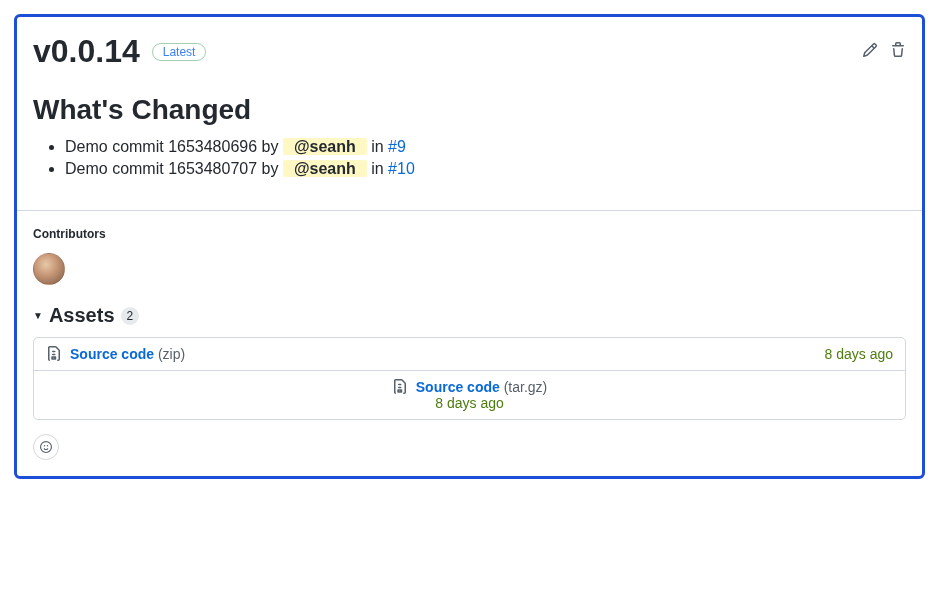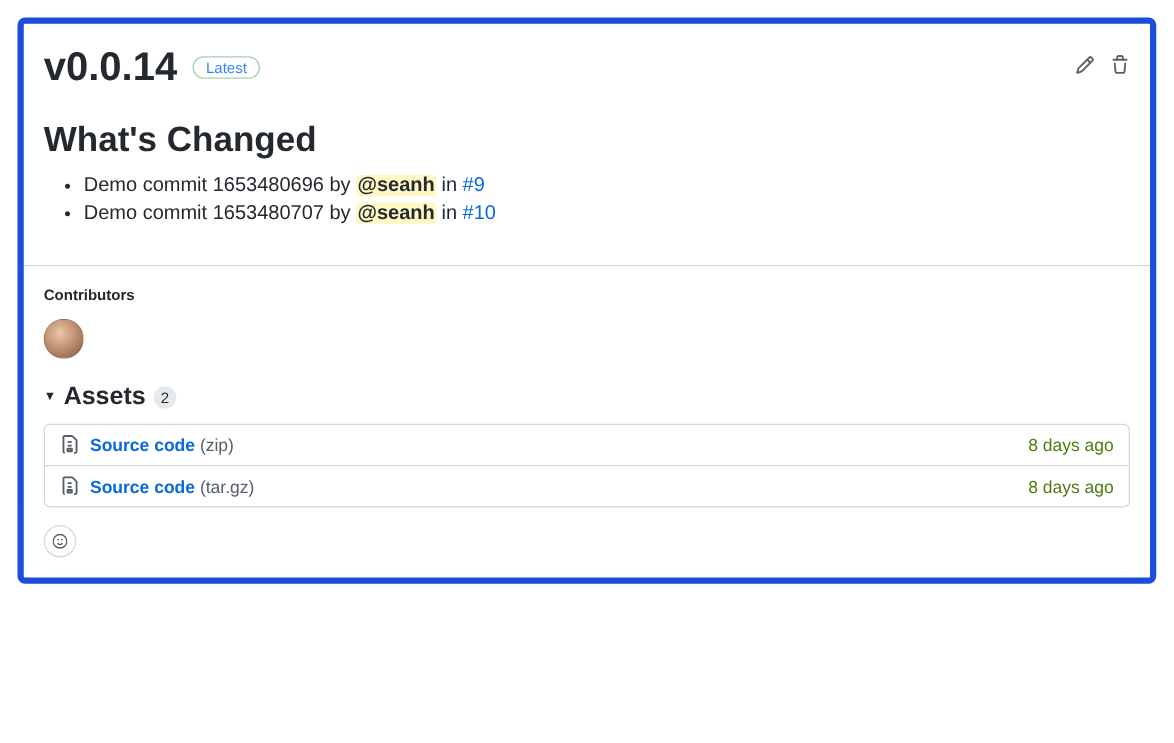--- a/index.html
+++ b/index.html
@@ -5,21 +5,21 @@
     * { box-sizing: border-box; }
     body {
       margin: 0;
       padding: 14px;
       font-family: -apple-system, BlinkMacSystemFont, "Segoe UI", Helvetica, Arial, sans-serif;
       color: #24292f;
       background: #fff;
       font-size: 14px;
     }
     .release-box {
-      border: 5px solid #1d4ed8;
+      border: 3px solid #1d4ed8;
       border-radius: 6px;
     }
     .release-header {
       padding: 16px;
     }
     .title-row {
       display: flex;
       align-items: center;
       justify-content: space-between;
     }
@@ -58,21 +58,21 @@
       margin: 0 0 16px;
     }
     .changelog-list li {
       margin: 4px 0;
       font-size: 16px;
     }
     .mention {
       background: #fff8c5;
       font-weight: 600;
       color: #24292f;
-      padding: 0 1px;
+      padding: 0 11px;
       border-radius: 2px;
     }
     .pr-link {
       color: #0969da;
       text-decoration: none;
     }
     .full-changelog {
       font-size: 16px;
       margin: 8px 0 4px;
     }
@@ -137,20 +137,21 @@
       border-radius: 5px;
     }
     .asset-row {
       display: flex;
       align-items: center;
       justify-content: space-between;
       padding: 8px 12px;
     }
     .asset-row + .asset-row {
       border-top: 1px solid #d0d7de;
+      flex-direction: column;
     }
     .asset-left {
       display: flex;
       align-items: center;
       gap: 8px;
     }
     .asset-name {
       color: #0969da;
       font-weight: 600;
     }

